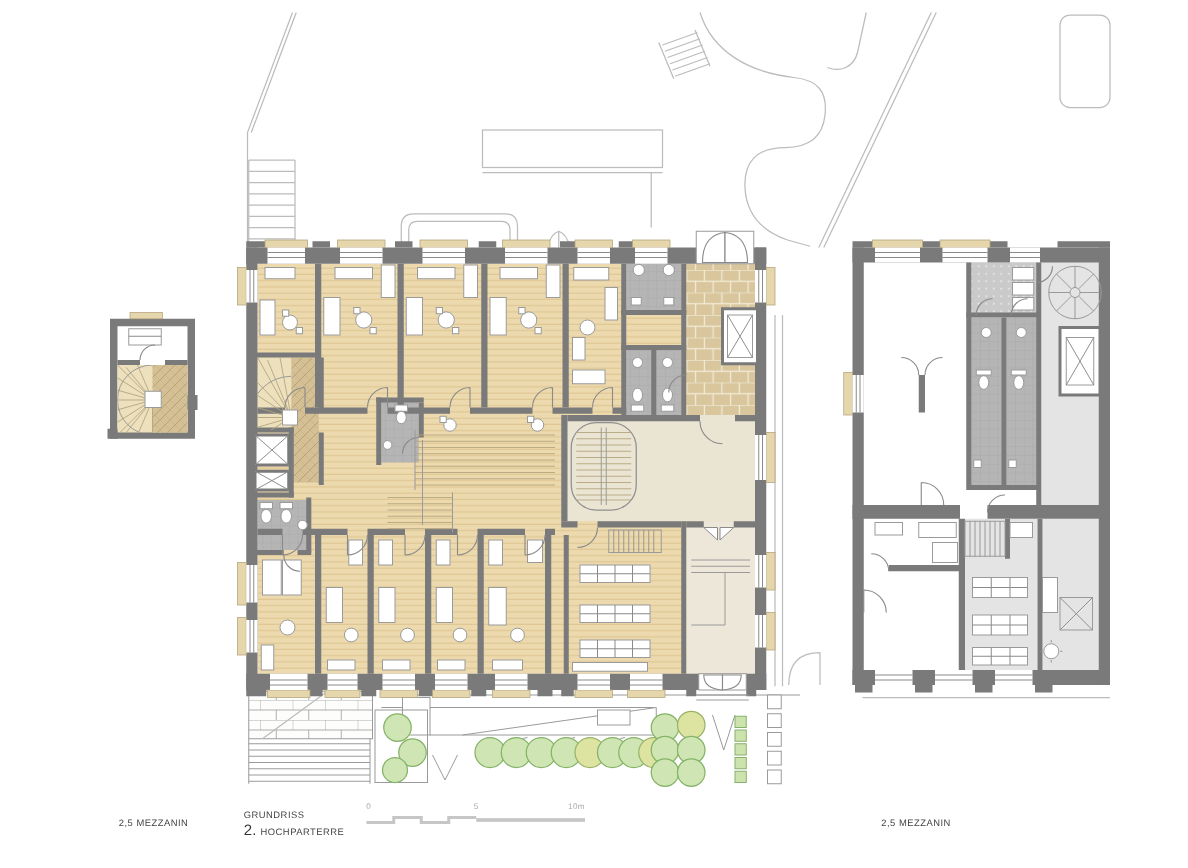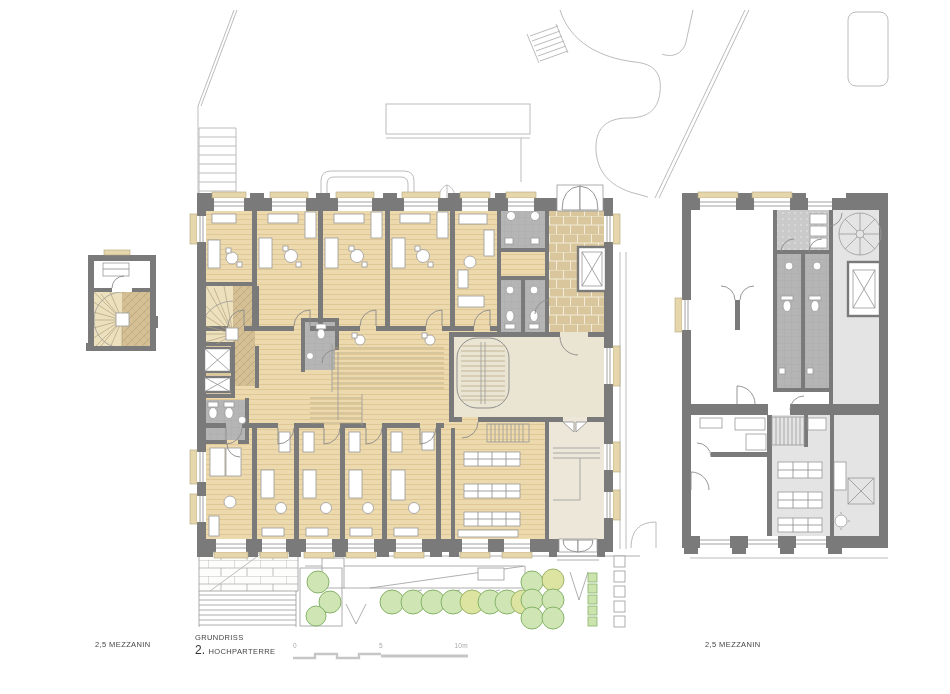--- a/index.html
+++ b/index.html
@@ -1,19 +1,19 @@
 <!DOCTYPE html>
 <html><head>
 <meta charset="utf-8">
 <style>
   html,body{margin:0;padding:0;background:#fff;}
   #canvas{position:relative;width:950px;height:694px;background:#fff;overflow:hidden;
           font-family:"Liberation Sans",sans-serif;}
   #drawing{position:absolute;left:0;top:0;}
-  .lbl{position:absolute;color:#444;font-size:7.5px;letter-spacing:.4px;white-space:nowrap;}
+  .lbl{position:absolute;color:#444;font-size:7.5px;letter-spacing:.4px;white-space:nowrap;margin-top:14px;}
   .title2{display:flex;align-items:baseline;gap:3px;}
   .title2 .num{font-size:12px;letter-spacing:.2px;color:#333;}
   .scalebar{position:absolute;left:293px;top:642px;width:175px;height:18px;}
   .scalebar .t{position:absolute;top:0;font-size:6.5px;color:#a9a9a9;letter-spacing:.3px;}
   .t0{left:0;} .t5{left:86px;} .t10{right:0;}
   
   .wall{fill:#7a7a7a;}
   .ctx{stroke:#bcbcbc;stroke-width:1;fill:none;}
   .thin{stroke:#9a9a9a;stroke-width:.8;fill:none;}
   .furn{fill:#fff;stroke:#9a9a9a;stroke-width:.8;}

